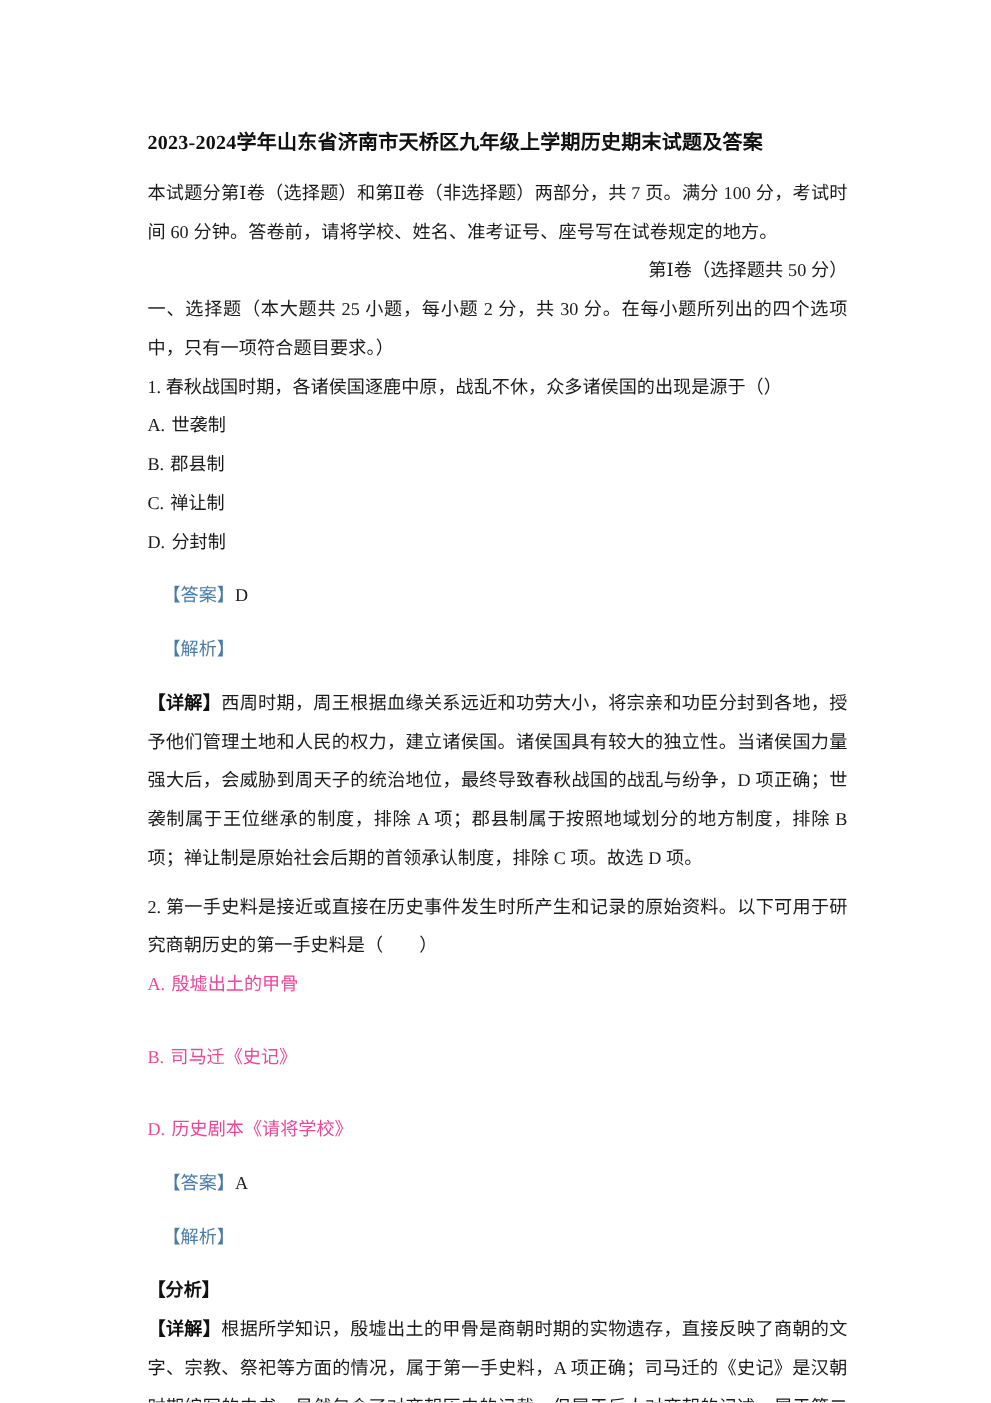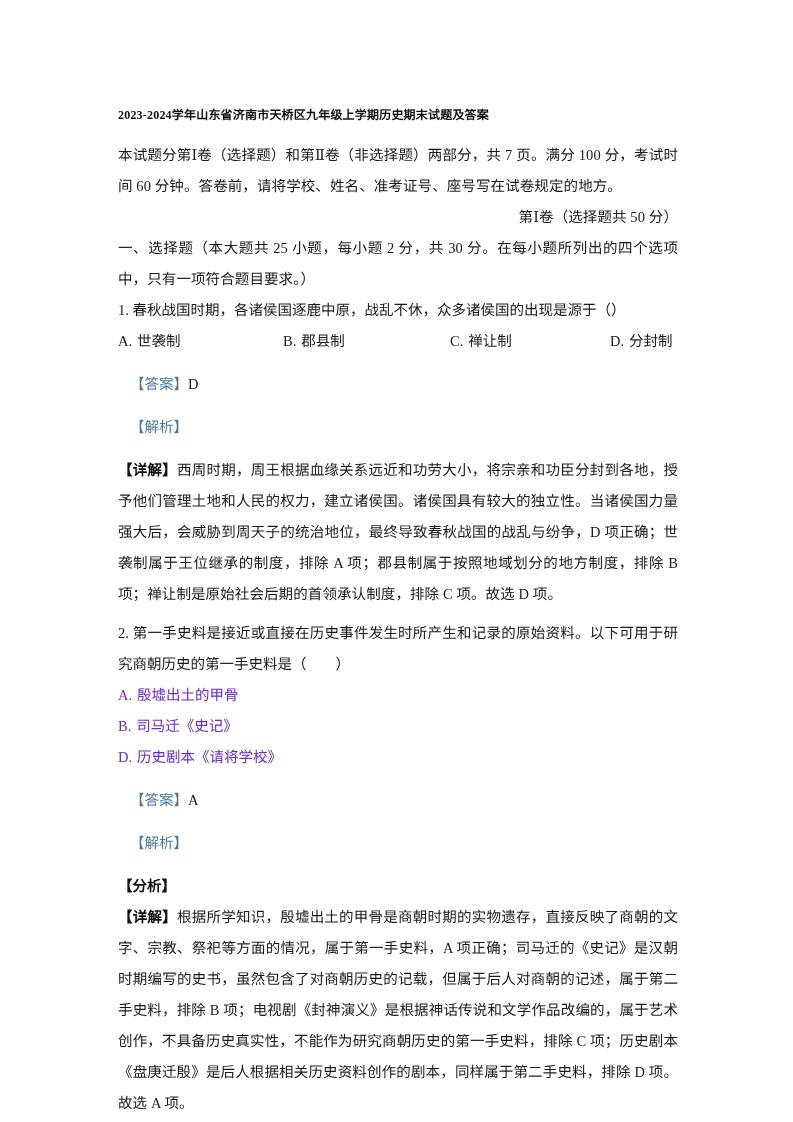--- a/index.html
+++ b/index.html
@@ -18,21 +18,21 @@
   .page {
     position: relative;
     width: 793px;
     height: 1122px;
     box-sizing: border-box;
     padding: 96px 115px 0 118px;
     background: #ffffff;
     overflow: hidden;
   }
   .doc-title {
-    font-size: 12px;
+    font-size: 16px;
     font-weight: bold;
     line-height: 38px;
     letter-spacing: 0.2px;
     margin: 0 0 6px 0;
     text-align: left;
     color: #111111;
   }
   p.para {
     font-size: 14.5px;
     line-height: 31px;
@@ -51,34 +51,36 @@
     margin: 0;
     text-align: justify;
     text-justify: inter-ideograph;
     color: #1a1a1a;
   }
   .opts-4 {
     display: flex;
     font-size: 14.5px;
     line-height: 31px;
     color: #1a1a1a;
+    flex-direction: column;
   }
   .opts-4 .opt {
     flex: 0 0 auto;
   }
   .opts-4 .opt:nth-child(1) { width: 165px; }
   .opts-4 .opt:nth-child(2) { width: 167px; }
   .opts-4 .opt:nth-child(3) { width: 160px; }
   .opts-4 .opt:nth-child(4) { width: 90px; }
   .opts-2 {
     display: flex;
     flex-wrap: wrap;
     font-size: 14.5px;
     line-height: 31px;
-    color: #6d28d9;
+    color: #ec4899;
+    gap: 27px;
   }
   .opts-2 .opt {
     flex: 0 0 332px;
     width: 332px;
   }
   .opt-letter {
     display: inline-block;
     margin-right: 5px;
   }
   .marker-blue {

